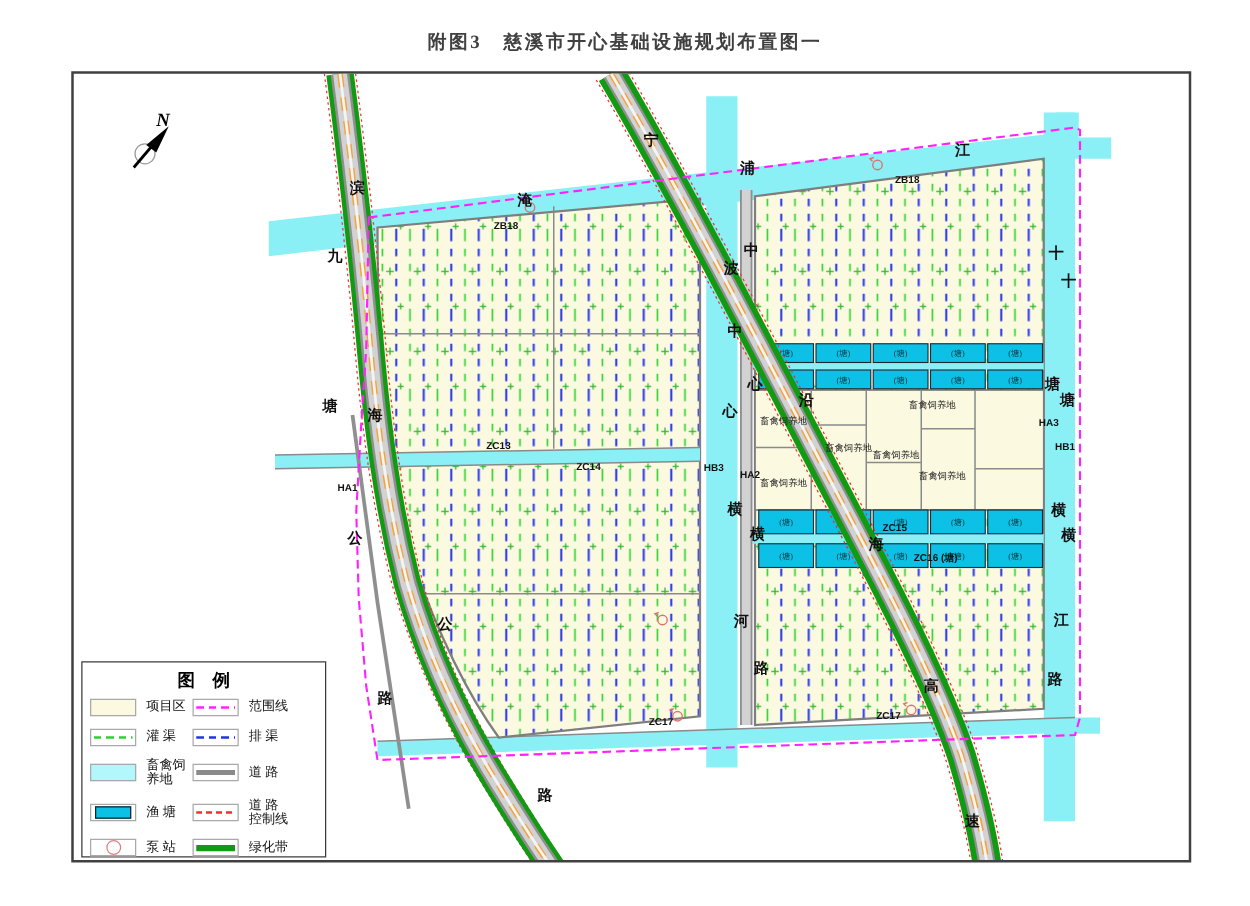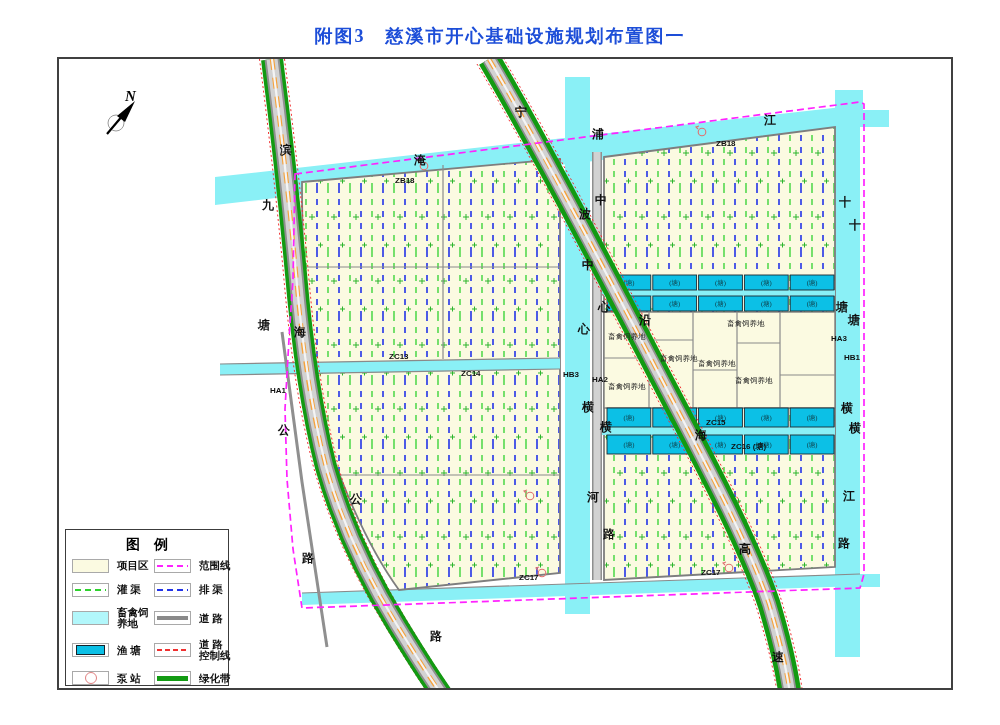--- a/index.html
+++ b/index.html
@@ -1,18 +1,18 @@
 <!DOCTYPE html>
 <html style="--farm: #fbfae1; --river: #8af0f6; --pond: #0cc0e6; --boundary: #ff22ff; --irrigation: #2ed22e; --drain: #2233e8; --control: #f03030; --greenbelt: #129a12; --center_line: #f5a23c;"><head>
 <meta charset="utf-8">
 <style>
   html,body{margin:0;padding:0;background:#fff;}
   body{width:1000px;height:725px;position:relative;font-family:"Liberation Serif",serif;overflow:hidden;}
   .page-title{position:absolute;top:24px;left:0;width:100%;text-align:center;
-    font-size:18px;font-weight:bold;letter-spacing:2px;color:#1d4ed8;}
+    font-size:15px;font-weight:bold;letter-spacing:2px;color:#404040;}
   .frame{position:absolute;left:57px;top:57px;width:892px;height:629px;border:2px solid #404040;background:#fff;}
   .frame svg{position:absolute;left:0;top:0;}
 
   
   .river{fill:var(--river);stroke:none;}
   .bank{stroke:#8a8a8a;stroke-width:1.2;fill:none;}
   .farm{fill:url(#farmpat);stroke:#7e7e7e;stroke-width:1.8;}
   .cream{fill:var(--farm);stroke:#7e7e7e;stroke-width:1.4;}
   .gline{stroke:#8a8a8a;stroke-width:1.2;fill:none;}
   .pond{fill:var(--pond);stroke:#1c2a33;stroke-width:0.9;}
@@ -28,29 +28,29 @@
   .ctrl{stroke:var(--control);stroke-width:1;stroke-dasharray:2 2.6;fill:none;}
   .boundary{stroke:var(--boundary);stroke-width:1.7;stroke-dasharray:7 4;fill:none;}
   .t-cjk{font:bold 12px "Liberation Serif",serif;fill:#101010;}
   .t-code{font:bold 8px "Liberation Sans",sans-serif;fill:#101010;}
   .t-area{font:7.5px "Liberation Serif",serif;fill:#222;}
   .t-pond{font:6.5px "Liberation Serif",serif;fill:#10333a;}
   .t-n{font:italic bold 15px "Liberation Serif",serif;fill:#000;}
   .pump{stroke:#e07070;stroke-width:1.1;fill:none;}
 
   
-  .legend{position:absolute;left:6px;top:470px;width:164px;height:157px;background:#fff;
+  .legend{position:absolute;left:6px;top:470px;width:196px;height:157px;background:#fff;
     border:1px solid #3c3c3c;z-index:6;padding:4px 0 0 0;box-sizing:border-box;}
   .lg-title{text-align:center;font-size:14px;font-weight:bold;letter-spacing:14px;
     padding-left:14px;margin:2px 0 5px 0;}
   .lg-row{display:grid;grid-template-columns:42px 40px 42px 40px;align-items:center;
     margin:0 0 10px 6px;}
   .sw{width:37px;height:14px;border:1px solid #a9a9a9;background:#fff;position:relative;
     display:flex;align-items:center;justify-content:center;box-sizing:border-box;}
-  .lg-label{font-size:10.5px;font-weight:bold;color:#111;white-space:pre-line;line-height:1.05;padding-left:3px;}
+  .lg-label{font-size:10.5px;font-weight:normal;color:#111;white-space:pre-line;line-height:1.05;padding-left:3px;}
   .sw-project{background:var(--farm);}
   .sw-river{background:#b2f7fb;}
   .pond-in{width:27px;height:8px;background:var(--pond);border:1px solid #14242c;}
   .pump-circ{width:10px;height:10px;border:1.5px solid #e08080;border-radius:50%;}
   .ln{width:31px;}
   .ln-green{height:2.5px;background:repeating-linear-gradient(90deg,var(--irrigation) 0 6px,transparent 6px 10px);}
   .ln-magenta{height:2.5px;background:repeating-linear-gradient(90deg,var(--boundary) 0 6px,transparent 6px 10px);}
   .ln-blue{height:2.5px;background:repeating-linear-gradient(90deg,var(--drain) 0 6px,transparent 6px 10px);}
   .ln-red{height:2px;background:repeating-linear-gradient(90deg,var(--control) 0 5px,transparent 5px 8px);}
   .ln-gray{height:4px;background:#8a8a8a;}

